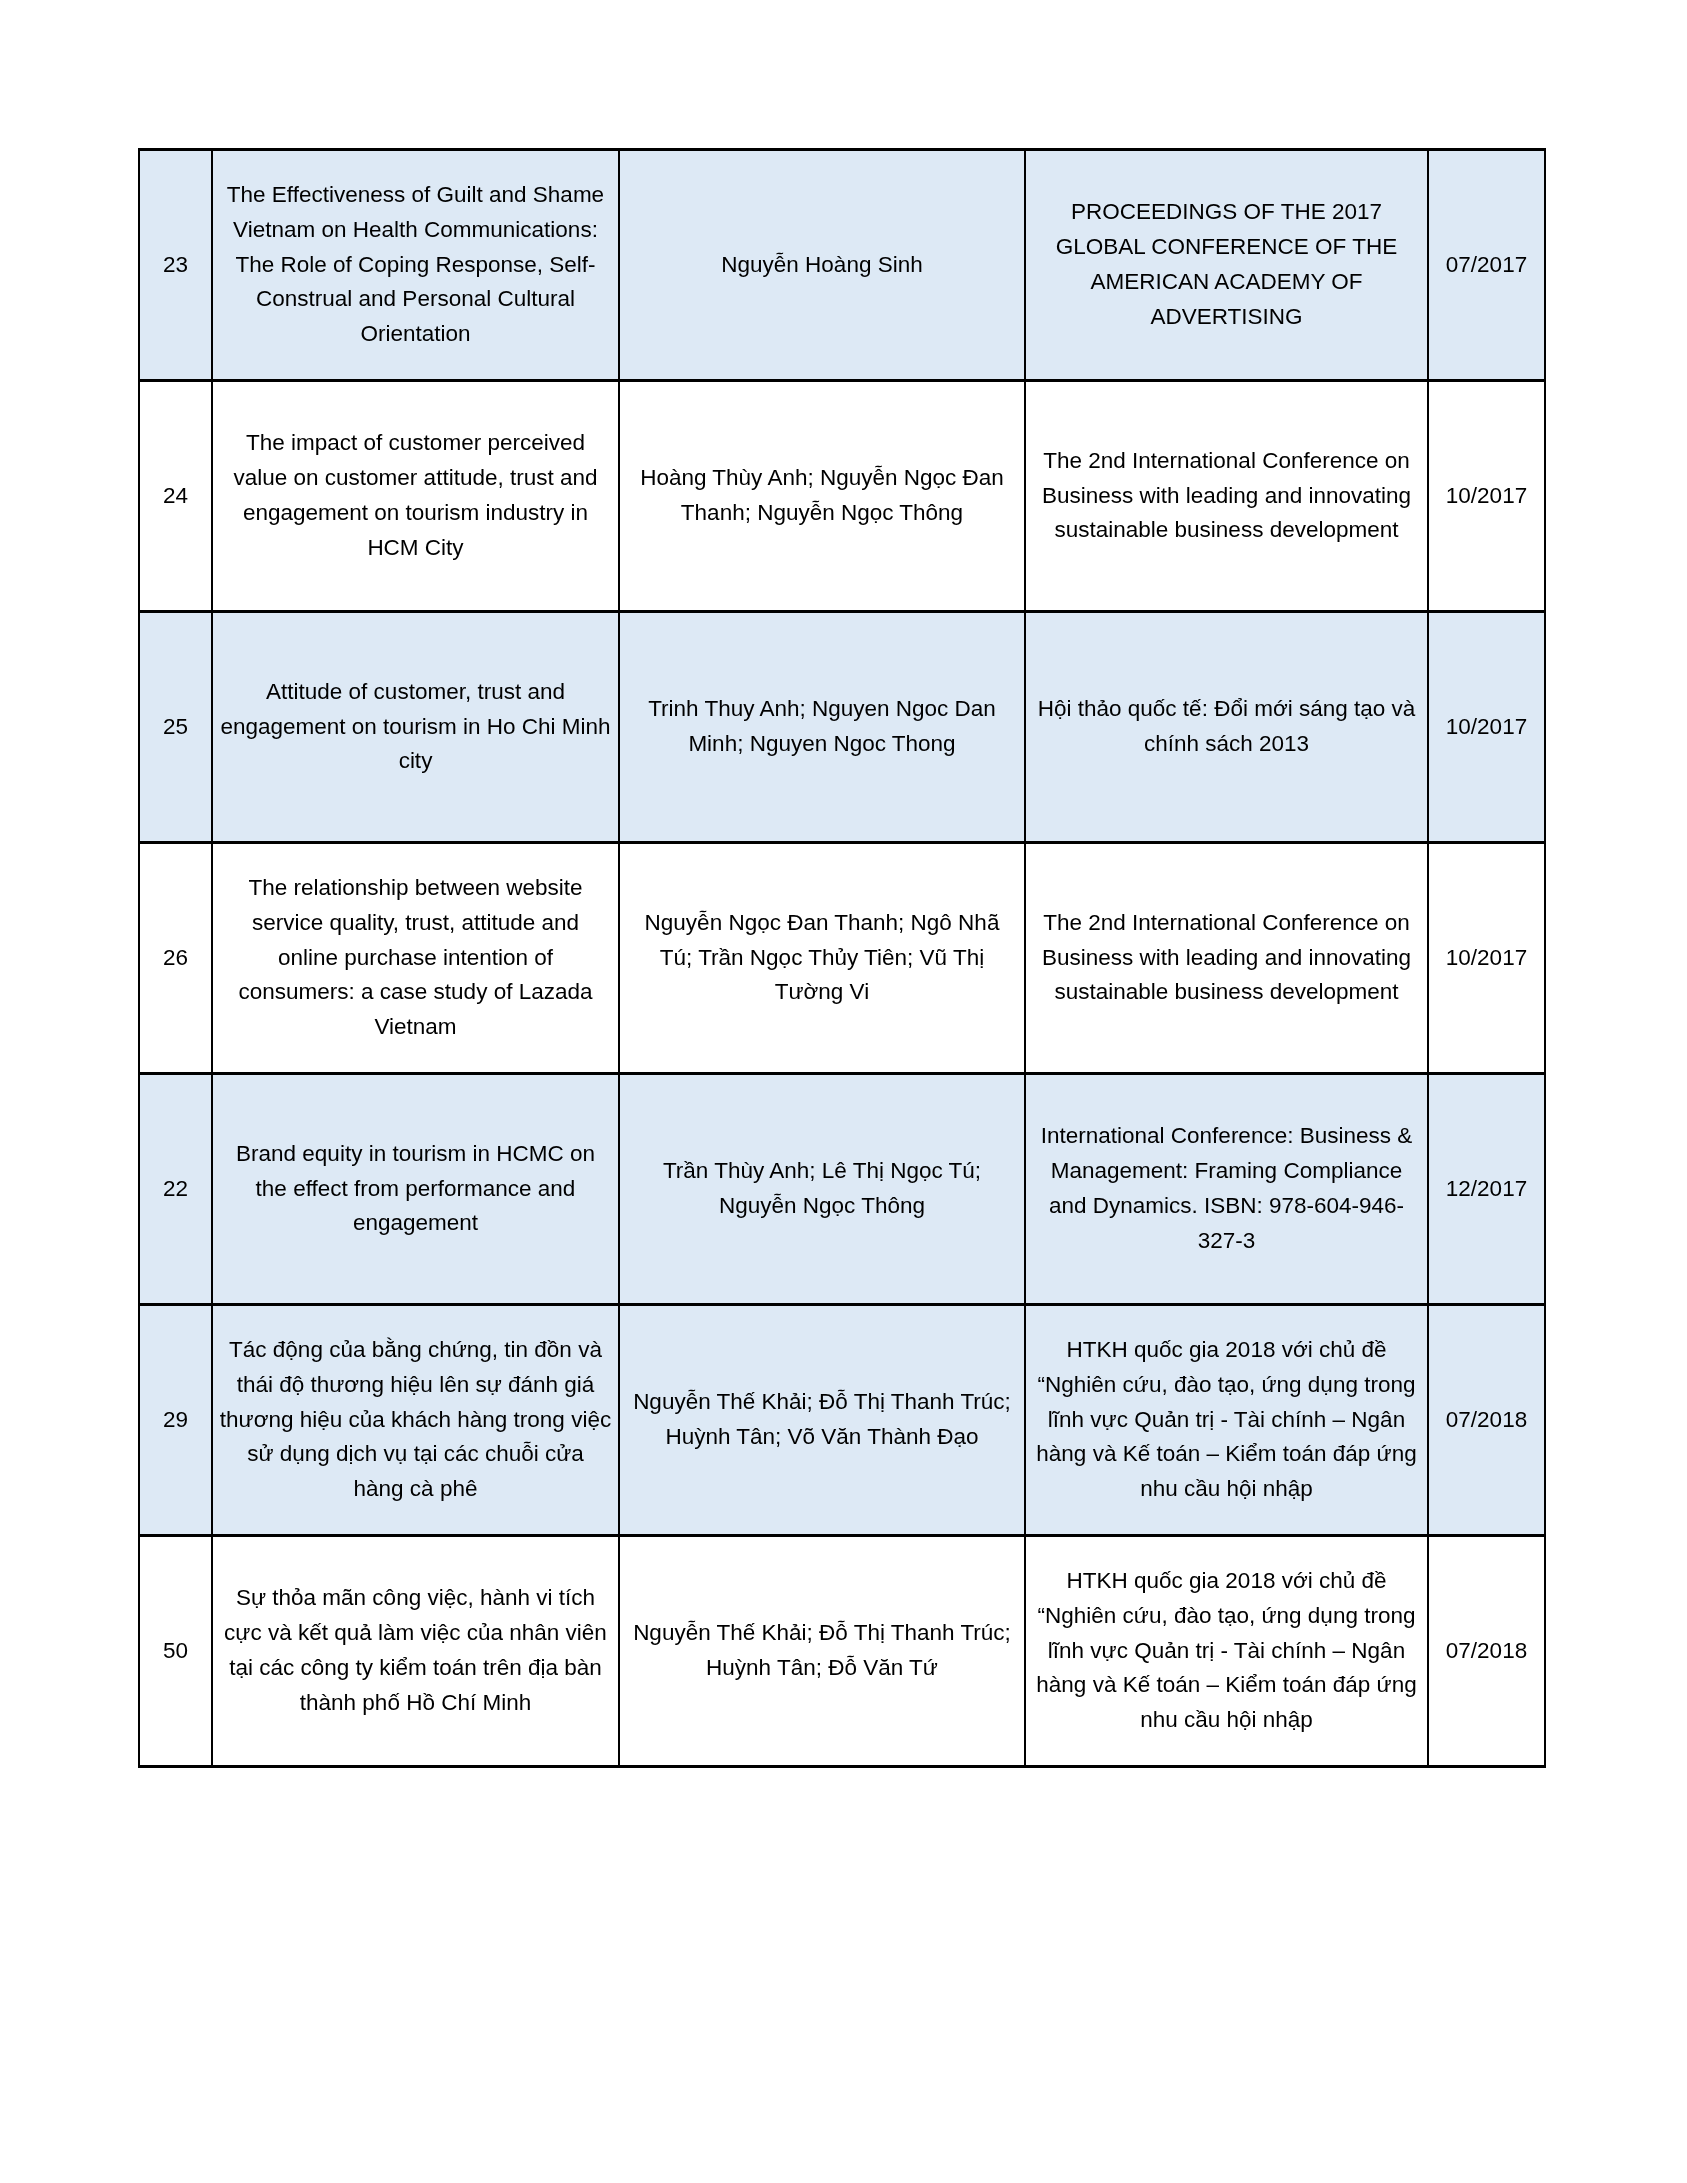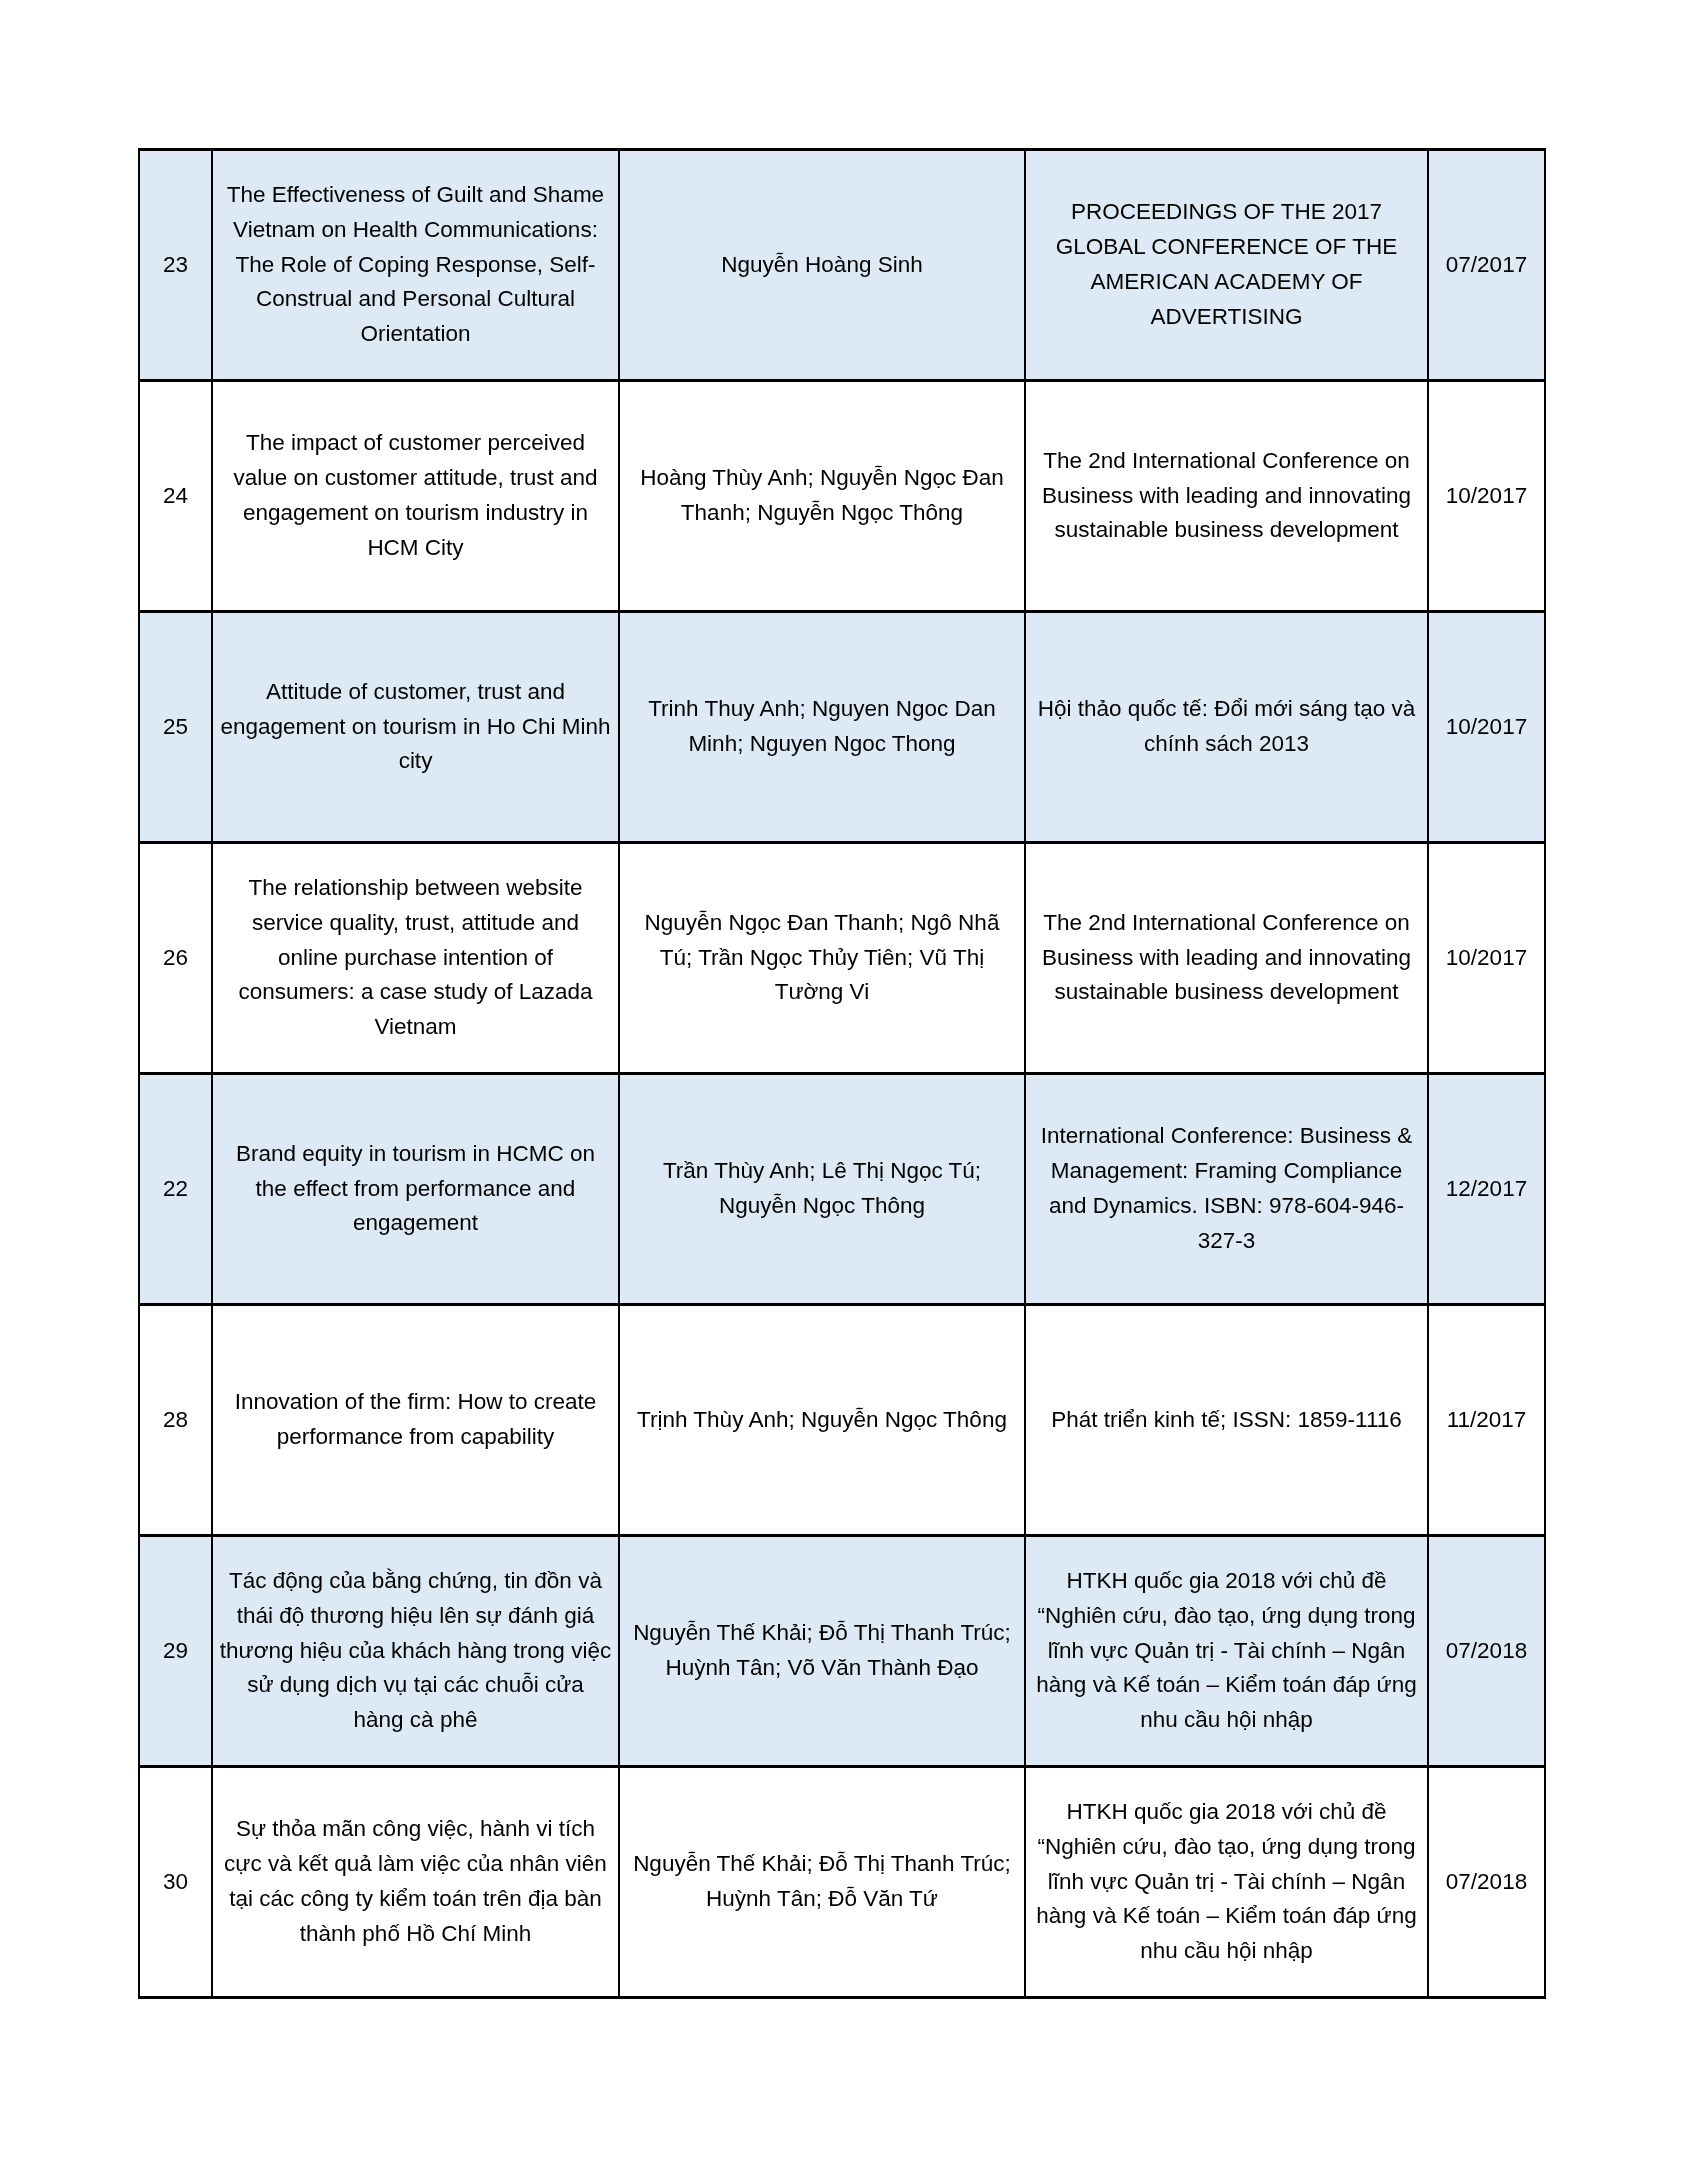--- a/index.html
+++ b/index.html
@@ -81,36 +81,29 @@
     <td>The 2nd International Conference on Business with leading and innovating sustainable business development</td>
     <td>10/2017</td>
   </tr>
         <tr class="shaded">
     <td>22</td>
     <td>Brand equity in tourism in HCMC on the effect from performance and engagement</td>
     <td>Trần Thùy Anh; Lê Thị Ngọc Tú; Nguyễn Ngọc Thông</td>
     <td>International Conference: Business &amp; Management: Framing Compliance and Dynamics. ISBN: 978-604-946-327-3</td>
     <td>12/2017</td>
   </tr>
-        <tr class="plain">
-    <td>28</td>
-    <td>Innovation of the firm: How to create performance from capability</td>
-    <td>Trịnh Thùy Anh; Nguyễn Ngọc Thông</td>
-    <td>Phát triển kinh tế; ISSN: 1859-1116</td>
-    <td>11/2017</td>
-  </tr>
         <tr class="shaded">
     <td>29</td>
     <td>Tác động của bằng chứng, tin đồn và thái độ thương hiệu lên sự đánh giá thương hiệu của khách hàng trong việc sử dụng dịch vụ tại các chuỗi cửa hàng cà phê</td>
     <td>Nguyễn Thế Khải; Đỗ Thị Thanh Trúc; Huỳnh Tân; Võ Văn Thành Đạo</td>
     <td>HTKH quốc gia 2018 với chủ đề “Nghiên cứu, đào tạo, ứng dụng trong lĩnh vực Quản trị - Tài chính – Ngân hàng và Kế toán – Kiểm toán đáp ứng nhu cầu hội nhập</td>
     <td>07/2018</td>
   </tr>
         <tr class="plain">
-    <td>30</td>
+    <td>50</td>
     <td>Sự thỏa mãn công việc, hành vi tích cực và kết quả làm việc của nhân viên tại các công ty kiểm toán trên địa bàn thành phố Hồ Chí Minh</td>
     <td>Nguyễn Thế Khải; Đỗ Thị Thanh Trúc; Huỳnh Tân; Đỗ Văn Tứ</td>
     <td>HTKH quốc gia 2018 với chủ đề “Nghiên cứu, đào tạo, ứng dụng trong lĩnh vực Quản trị - Tài chính – Ngân hàng và Kế toán – Kiểm toán đáp ứng nhu cầu hội nhập</td>
     <td>07/2018</td>
   </tr>
       </tbody>
   </table>
 </div>
 
 

